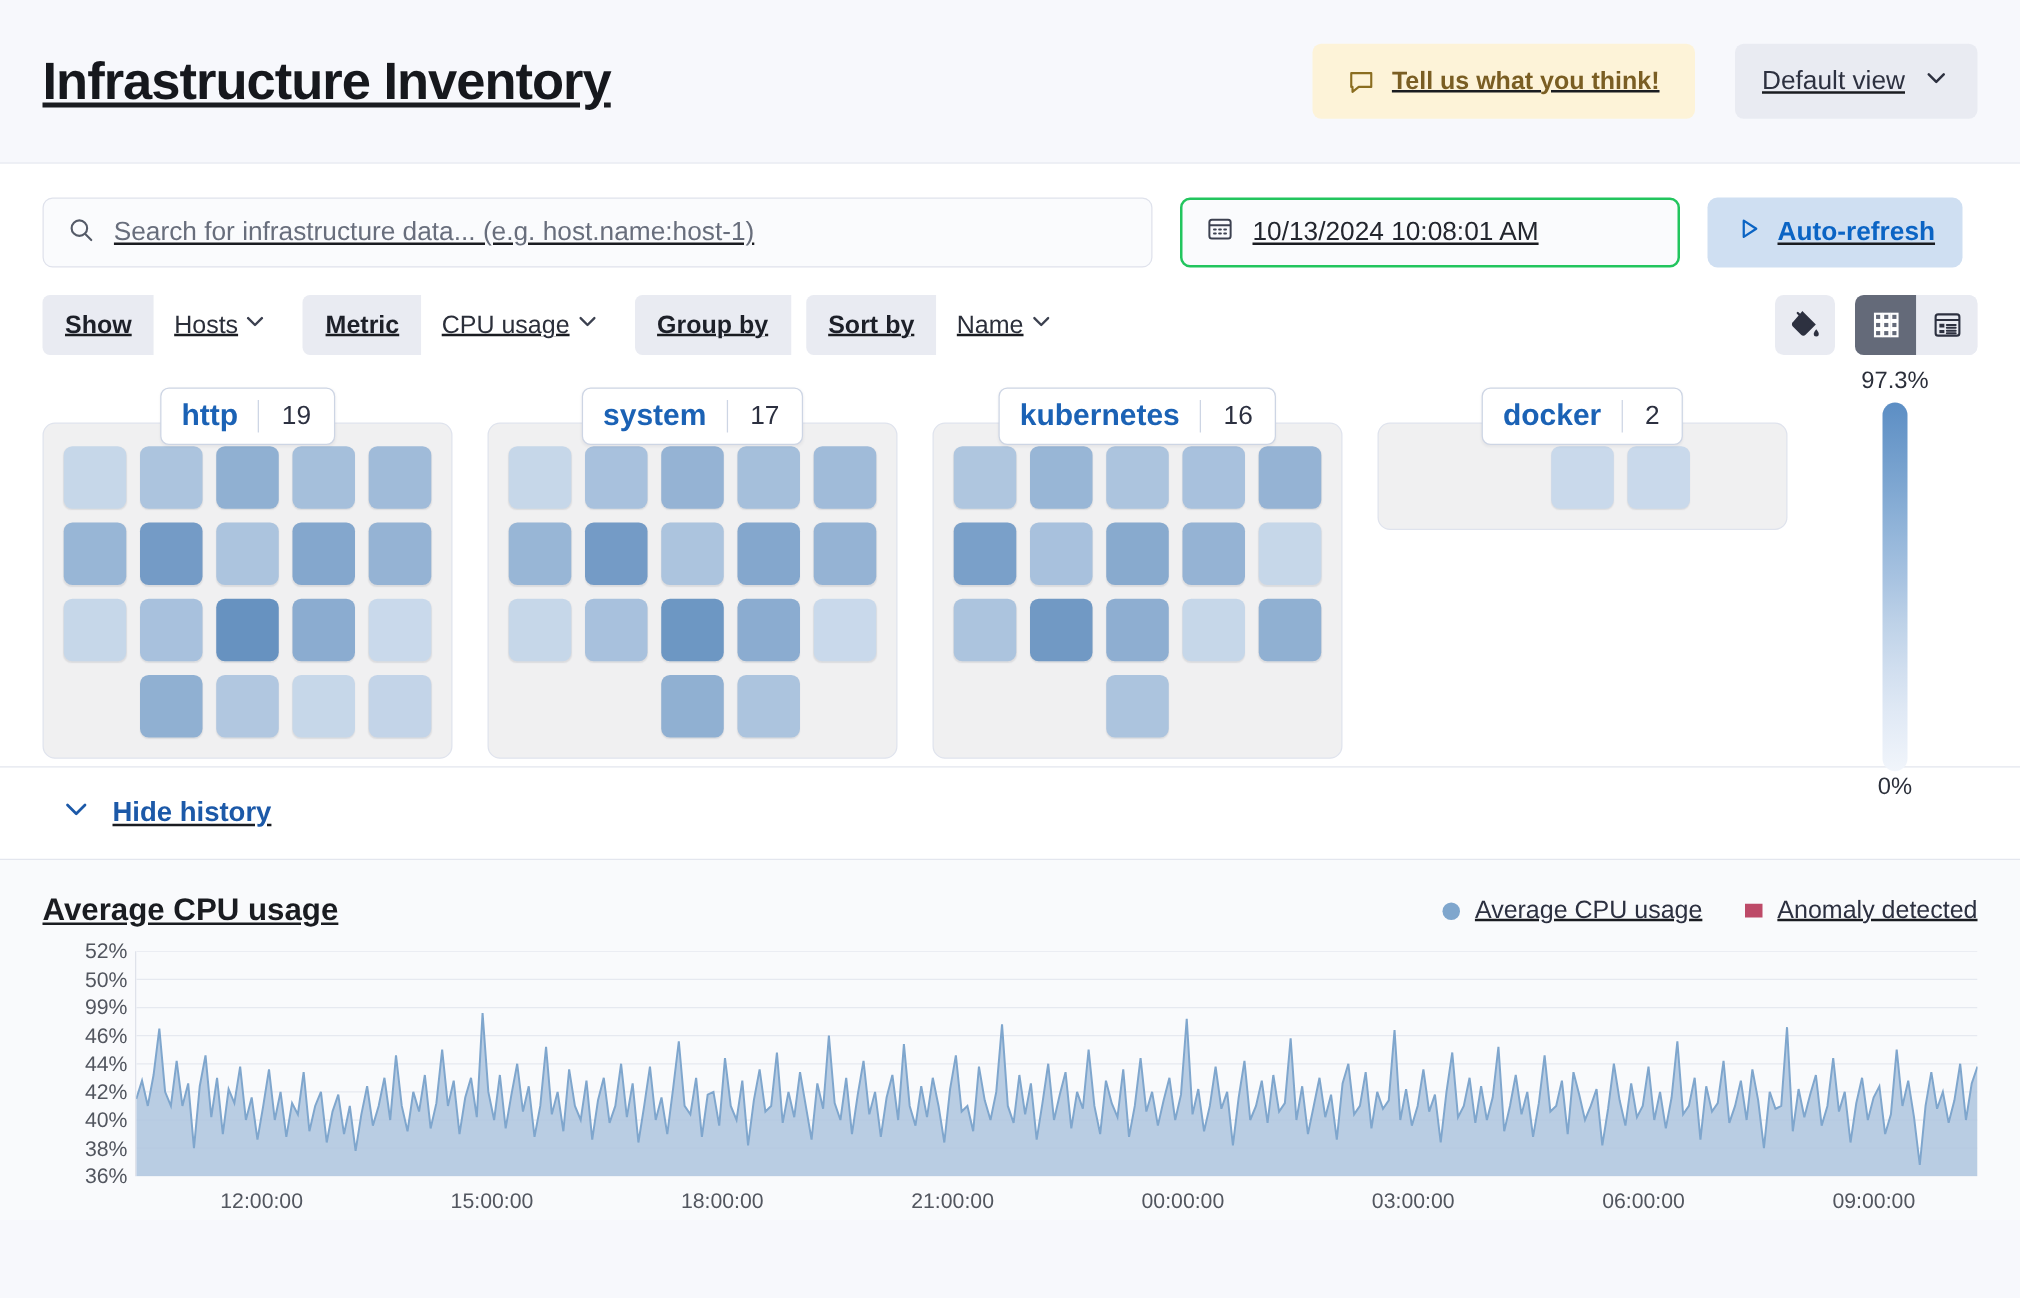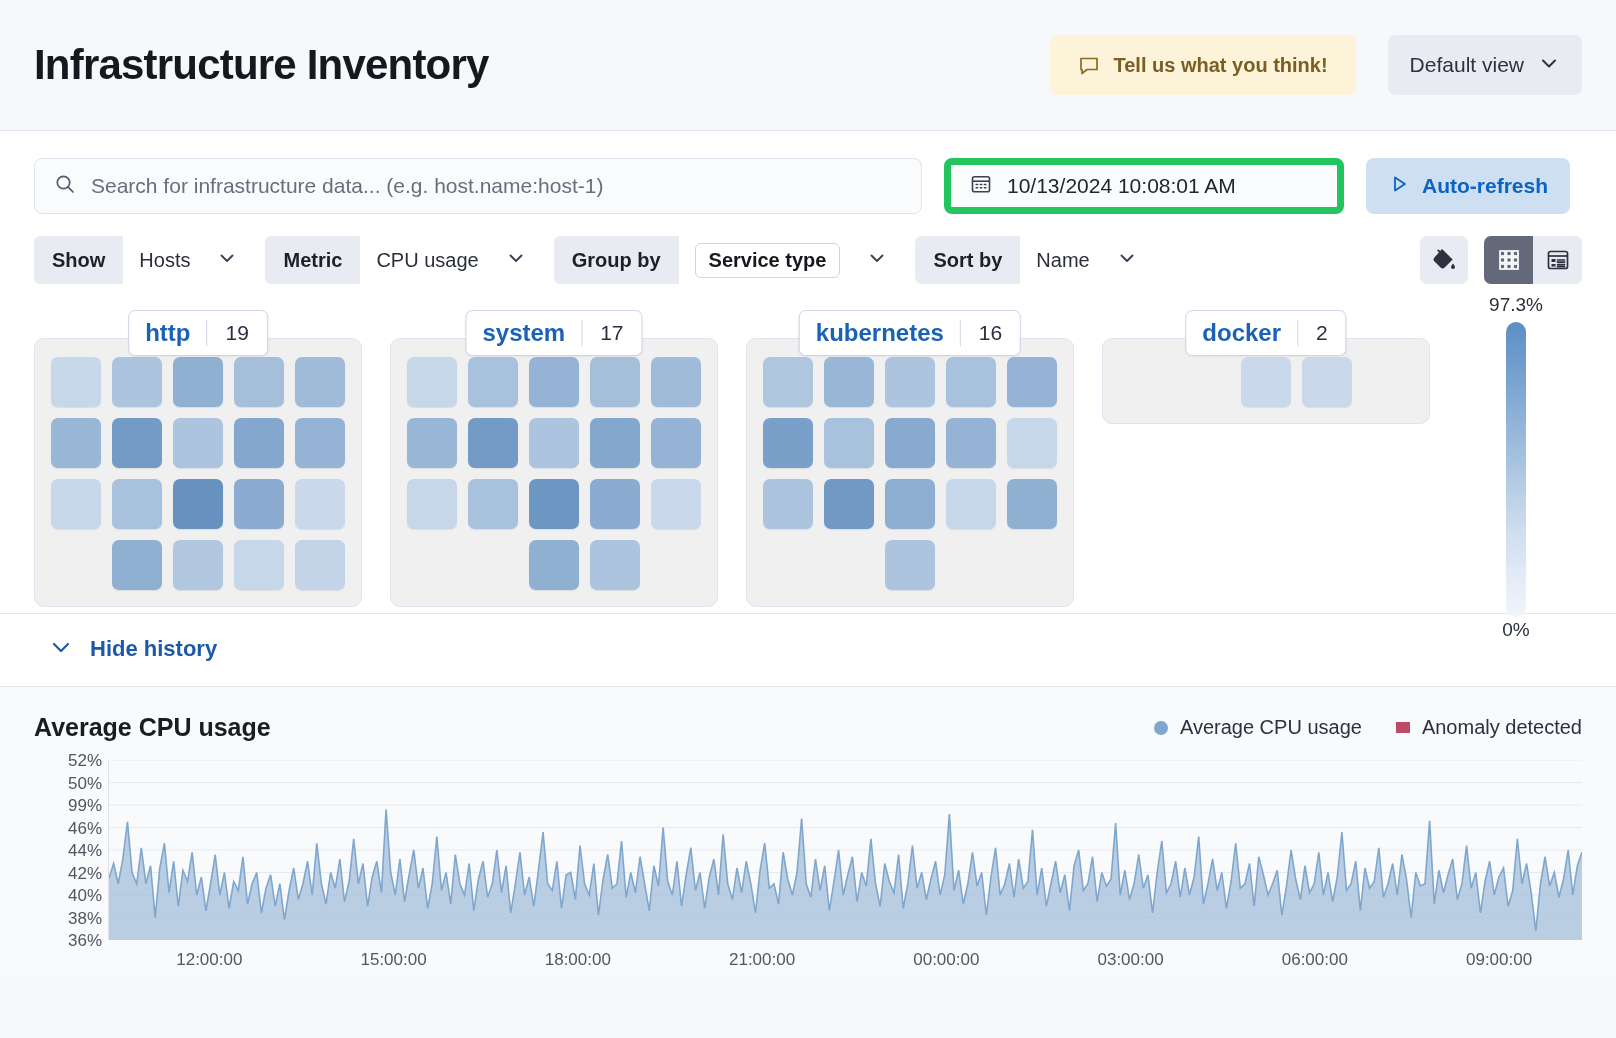--- a/index.html
+++ b/index.html
@@ -4,21 +4,21 @@
 <title>Infrastructure Inventory</title>
 <style>
   * { box-sizing: border-box; margin: 0; padding: 0; }
   html, body {
     width: 1616px; height: 1038px;
     font-family: "Liberation Sans", sans-serif;
     background: #ffffff;
     color: #1a1c21;
     overflow: hidden;
   }
-  .page { position: relative; width: 1616px; height: 1038px; background:#f7f8fc; }
+  .page { position: relative; width: 1616px; height: 1038px; background:#f7f8fc;text-decoration:underline; }
 
   
   .header {
     height: 131px;
     background: #f7f8fc;
     border-bottom: 1px solid #e3e6ee;
     display: flex; align-items: center;
     padding: 0 34px;
   }
   .page-title {
@@ -55,21 +55,21 @@
     display: flex; align-items: center; gap: 14px; padding: 0 18px;
   }
   .searchbox input {
     border: none; outline: none; background: transparent;
     font-size: 21px; color: #4a4f5c; width: 100%;
     font-family: "Liberation Sans", sans-serif;
   }
   .searchbox input::placeholder { color: #686e7c; }
   .datebox {
     flex: 0 0 400px; height: 56px;
-    background: #fafbfd; border: 7px solid #22c55e; border-radius: 8px;
+    background: #fafbfd; border: 2px solid #22c55e; border-radius: 8px;
     display: flex; align-items: center; gap: 14px; padding: 0 18px;
     font-size: 21px; color: #23262e;
   }
   .refresh-btn {
     height: 56px; padding: 0 22px; border: none; border-radius: 8px;
     background: #cfdff2; color: #0b64c4;
     display: flex; align-items: center; gap: 12px;
     font-size: 21px; font-weight: 700; cursor: pointer;
     font-family: "Liberation Sans", sans-serif;
   }
@@ -78,21 +78,21 @@
   .filters { display: flex; align-items: center; margin-top: 22px; text-align: right; }
   .fgroup { display: flex; align-items: stretch; height: 48px; margin-right: 12px; }
   .flabel {
     background: #e9ebf2; color: #1d2029;
     font-size: 20px; font-weight: 700;
     display: flex; align-items: center; padding: 0 18px;
     border-radius: 6px 0 0 6px;
   }
   .fvalue {
     background: #fff; color: #2b2f3a;
-    font-size: 20px; display: flex; align-items: center; gap: 27px;
+    font-size: 20px; display: flex; align-items: center; gap: 4px;
     padding: 0 16px 0 16px; border-radius: 0 6px 6px 0;
   }
   .fvalue.boxed .pill {
     border: 1px solid #cfd4e0; border-radius: 6px;
     padding: 5px 13px; font-weight: 700; color:#16181d;
   }
   .toolbar-right { margin-left: auto; display: flex; align-items: center; gap: 16px; }
   .icon-btn {
     width: 48px; height: 48px; border-radius: 7px; border: none;
     background: #e9ebf2; display: flex; align-items: center; justify-content: center;
@@ -257,28 +257,20 @@
           <span>
             <svg width="20" height="20" viewBox="0 0 20 20" fill="none" stroke="#3c4150" stroke-width="1.9">
               <path d="M4.5 7.5l5.5 5.5 5.5-5.5" stroke-linecap="round" stroke-linejoin="round"></path>
             </svg>
           </span>
         </div>
       </div>
 
       <div class="fgroup">
         <div class="flabel">Group by</div>
-        <div class="fvalue boxed">
-          <span class="pill">Service type</span>
-          <span>
-            <svg width="20" height="20" viewBox="0 0 20 20" fill="none" stroke="#3c4150" stroke-width="1.9">
-              <path d="M4.5 7.5l5.5 5.5 5.5-5.5" stroke-linecap="round" stroke-linejoin="round"></path>
-            </svg>
-          </span>
-        </div>
       </div>
 
       <div class="fgroup">
         <div class="flabel">Sort by</div>
         <div class="fvalue">
           <span>Name</span>
           <span>
             <svg width="20" height="20" viewBox="0 0 20 20" fill="none" stroke="#3c4150" stroke-width="1.9">
               <path d="M4.5 7.5l5.5 5.5 5.5-5.5" stroke-linecap="round" stroke-linejoin="round"></path>
             </svg>

